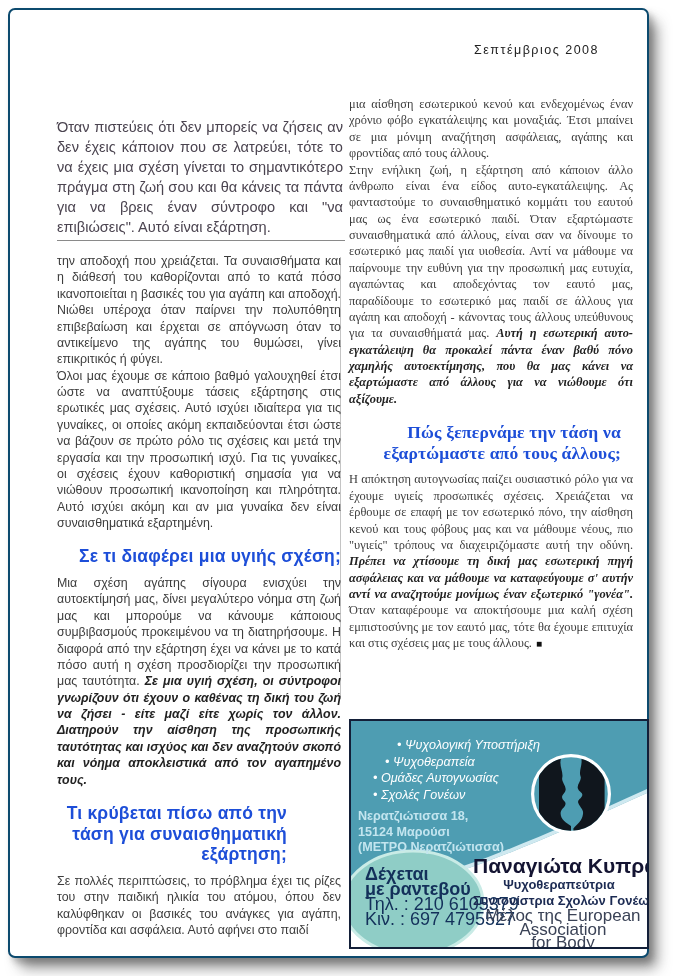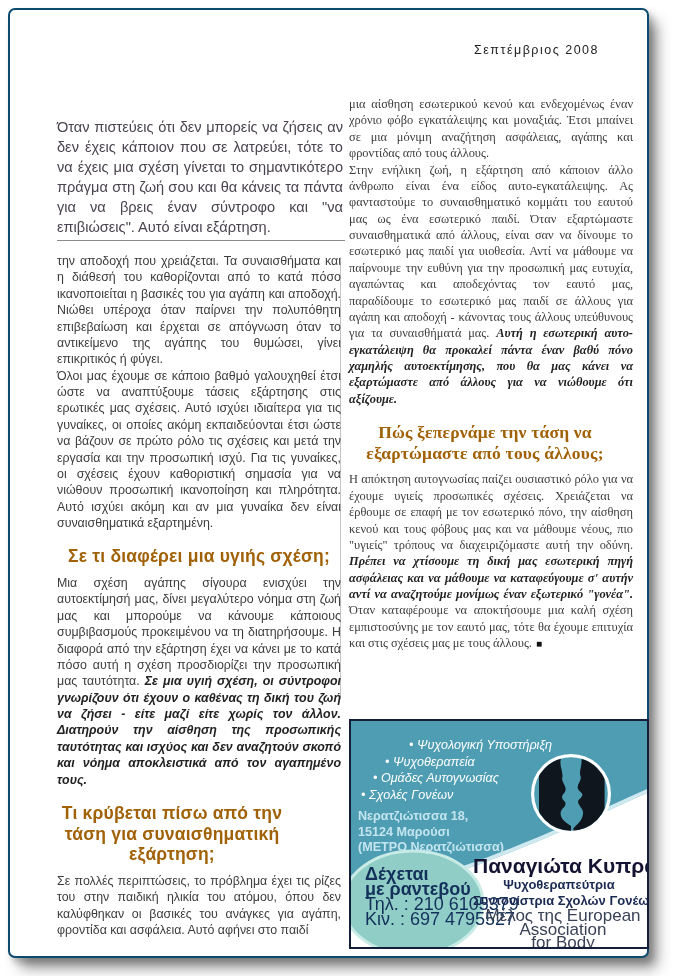--- a/index.html
+++ b/index.html
@@ -21,40 +21,40 @@
   .intro-rule {
     position:absolute; left:47px; top:230px; width:288px; height:1px; background:#8a8a8a;
   }
   .col { position:absolute; width:284px; font-size:12.4px; line-height:1.32;
          color:#3d3d3d; text-align:justify; }
   .col-left  { left:47px;  top:243px; }
   .col-right { left:339px; top:86px;font-family:Liberation Serif, serif; }
   .col p { margin:0; }
   .bolditalic { font-weight:bold; font-style:italic; color:#222; }
   h2.sec {
-    font-size:17.5px; line-height:1.18; color:#a16207; font-weight:bold;
-    margin:15px 0 8px 0; text-align:center; letter-spacing:0.2px;
+    font-size:17.5px; line-height:1.18; color:#1d4ed8; font-weight:bold;
+    margin:15px 0 8px 0; text-align:right; letter-spacing:0.2px;
   }
   .col-divider {
     position:absolute; left:330px; top:247px; width:1px; height:442px; background:#c4c4c4;
   }
   .endmark { font-size:10px; color:#111; margin-left:4px; }
 
   
   .ad {
     position:absolute; left:339px; top:709px; width:300px; height:230px;
     background:#4e9db2; border:2px solid #131f38; overflow:hidden;
   }
   .ad svg.bg { position:absolute; left:0; top:0; }
   .services { position:absolute; left:0; top:16px; width:210px; color:#ffffff;
               font-style:italic; font-size:12.6px; font-weight:500; }
   .services .svc { line-height:16.5px; white-space:nowrap; }
   .services .svc::before { content:"• "; }
-  .svc0 { padding-left:58px; } .svc1 { padding-left:34px; }
-  .svc2 { padding-left:22px; } .svc3 { padding-left:10px; }
+  .svc0 { padding-left:46px; } .svc1 { padding-left:34px; }
+  .svc2 { padding-left:22px; } .svc3 { padding-left:22px; }
   .address { position:absolute; left:7px; top:88px; color:#c3e5ef;
              font-size:12.6px; font-weight:600; line-height:15.5px; }
   .faces-circle { position:absolute; left:180px; top:33px; }
   .appointment { position:absolute; left:14px; top:146px; color:#13305a;
                  font-size:18px; line-height:15px; }
   .appointment .b { font-weight:bold; }
   .namecard { position:absolute; left:122px; top:134px; width:172px; text-align:center;
               color:#141432; }
   .namecard .nm  { font-size:21px; font-weight:bold; line-height:22px; white-space:nowrap; }
   .namecard .t1  { font-size:13px;  font-weight:bold; line-height:16px; color:#1b2a52; }

